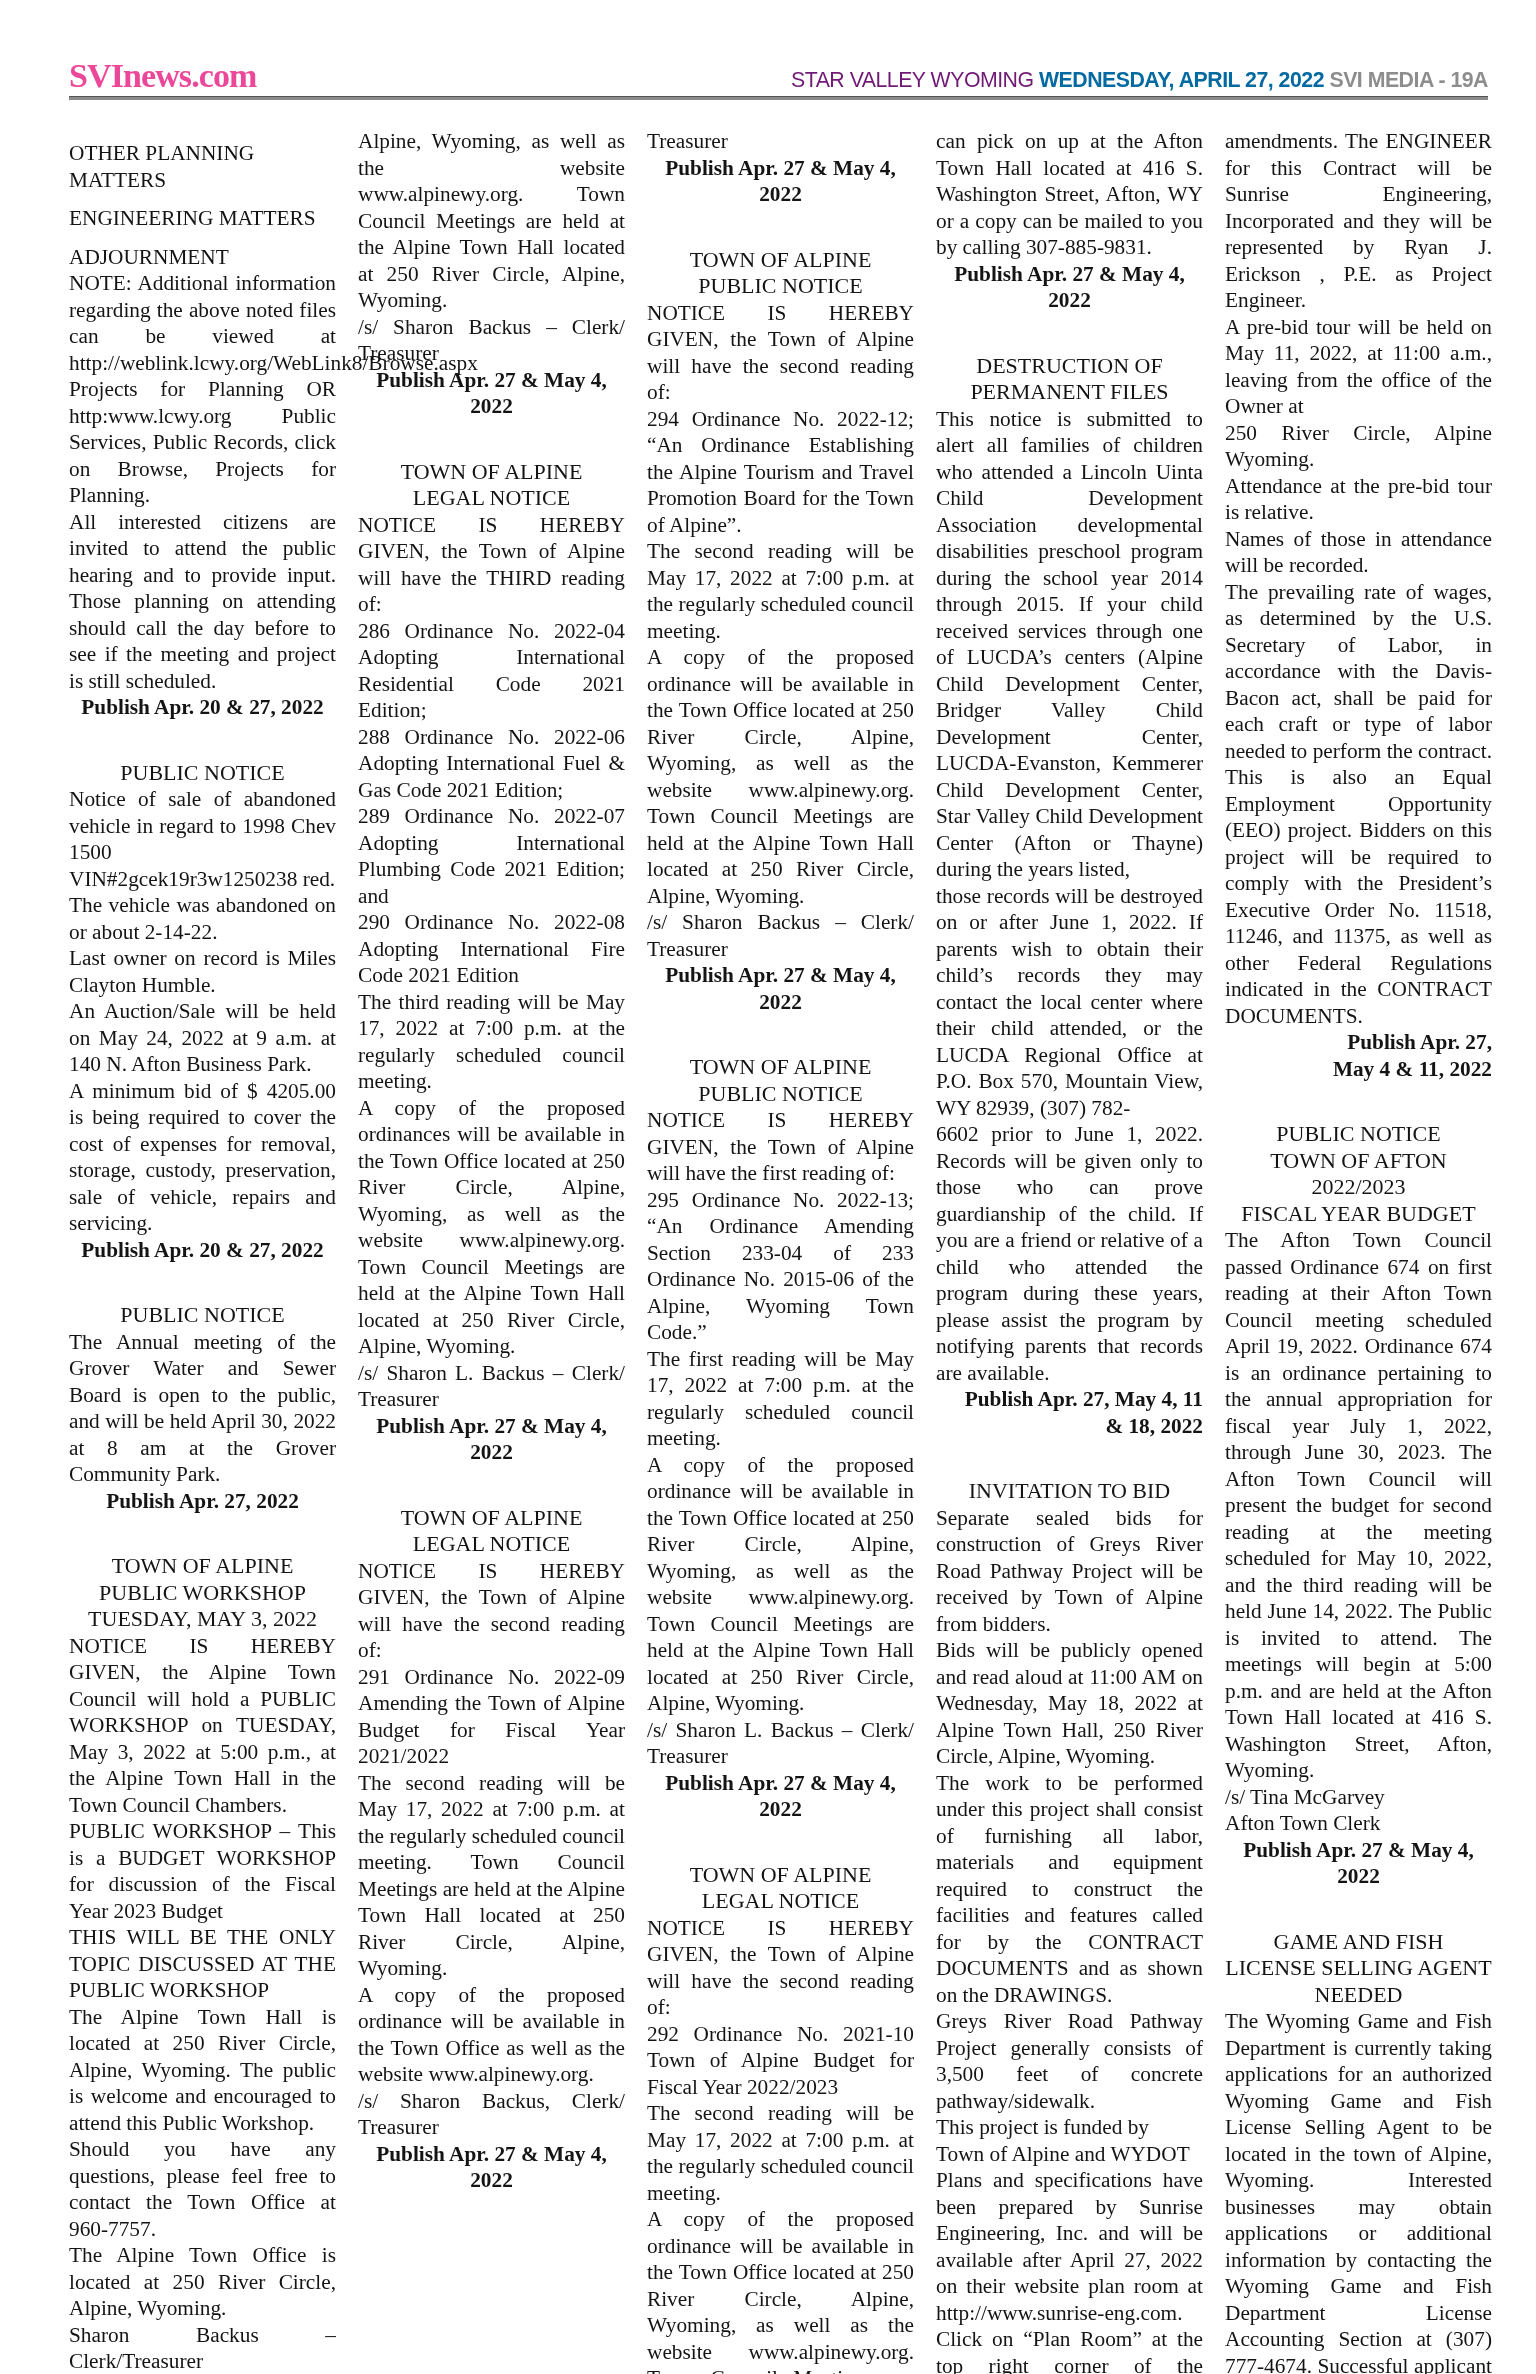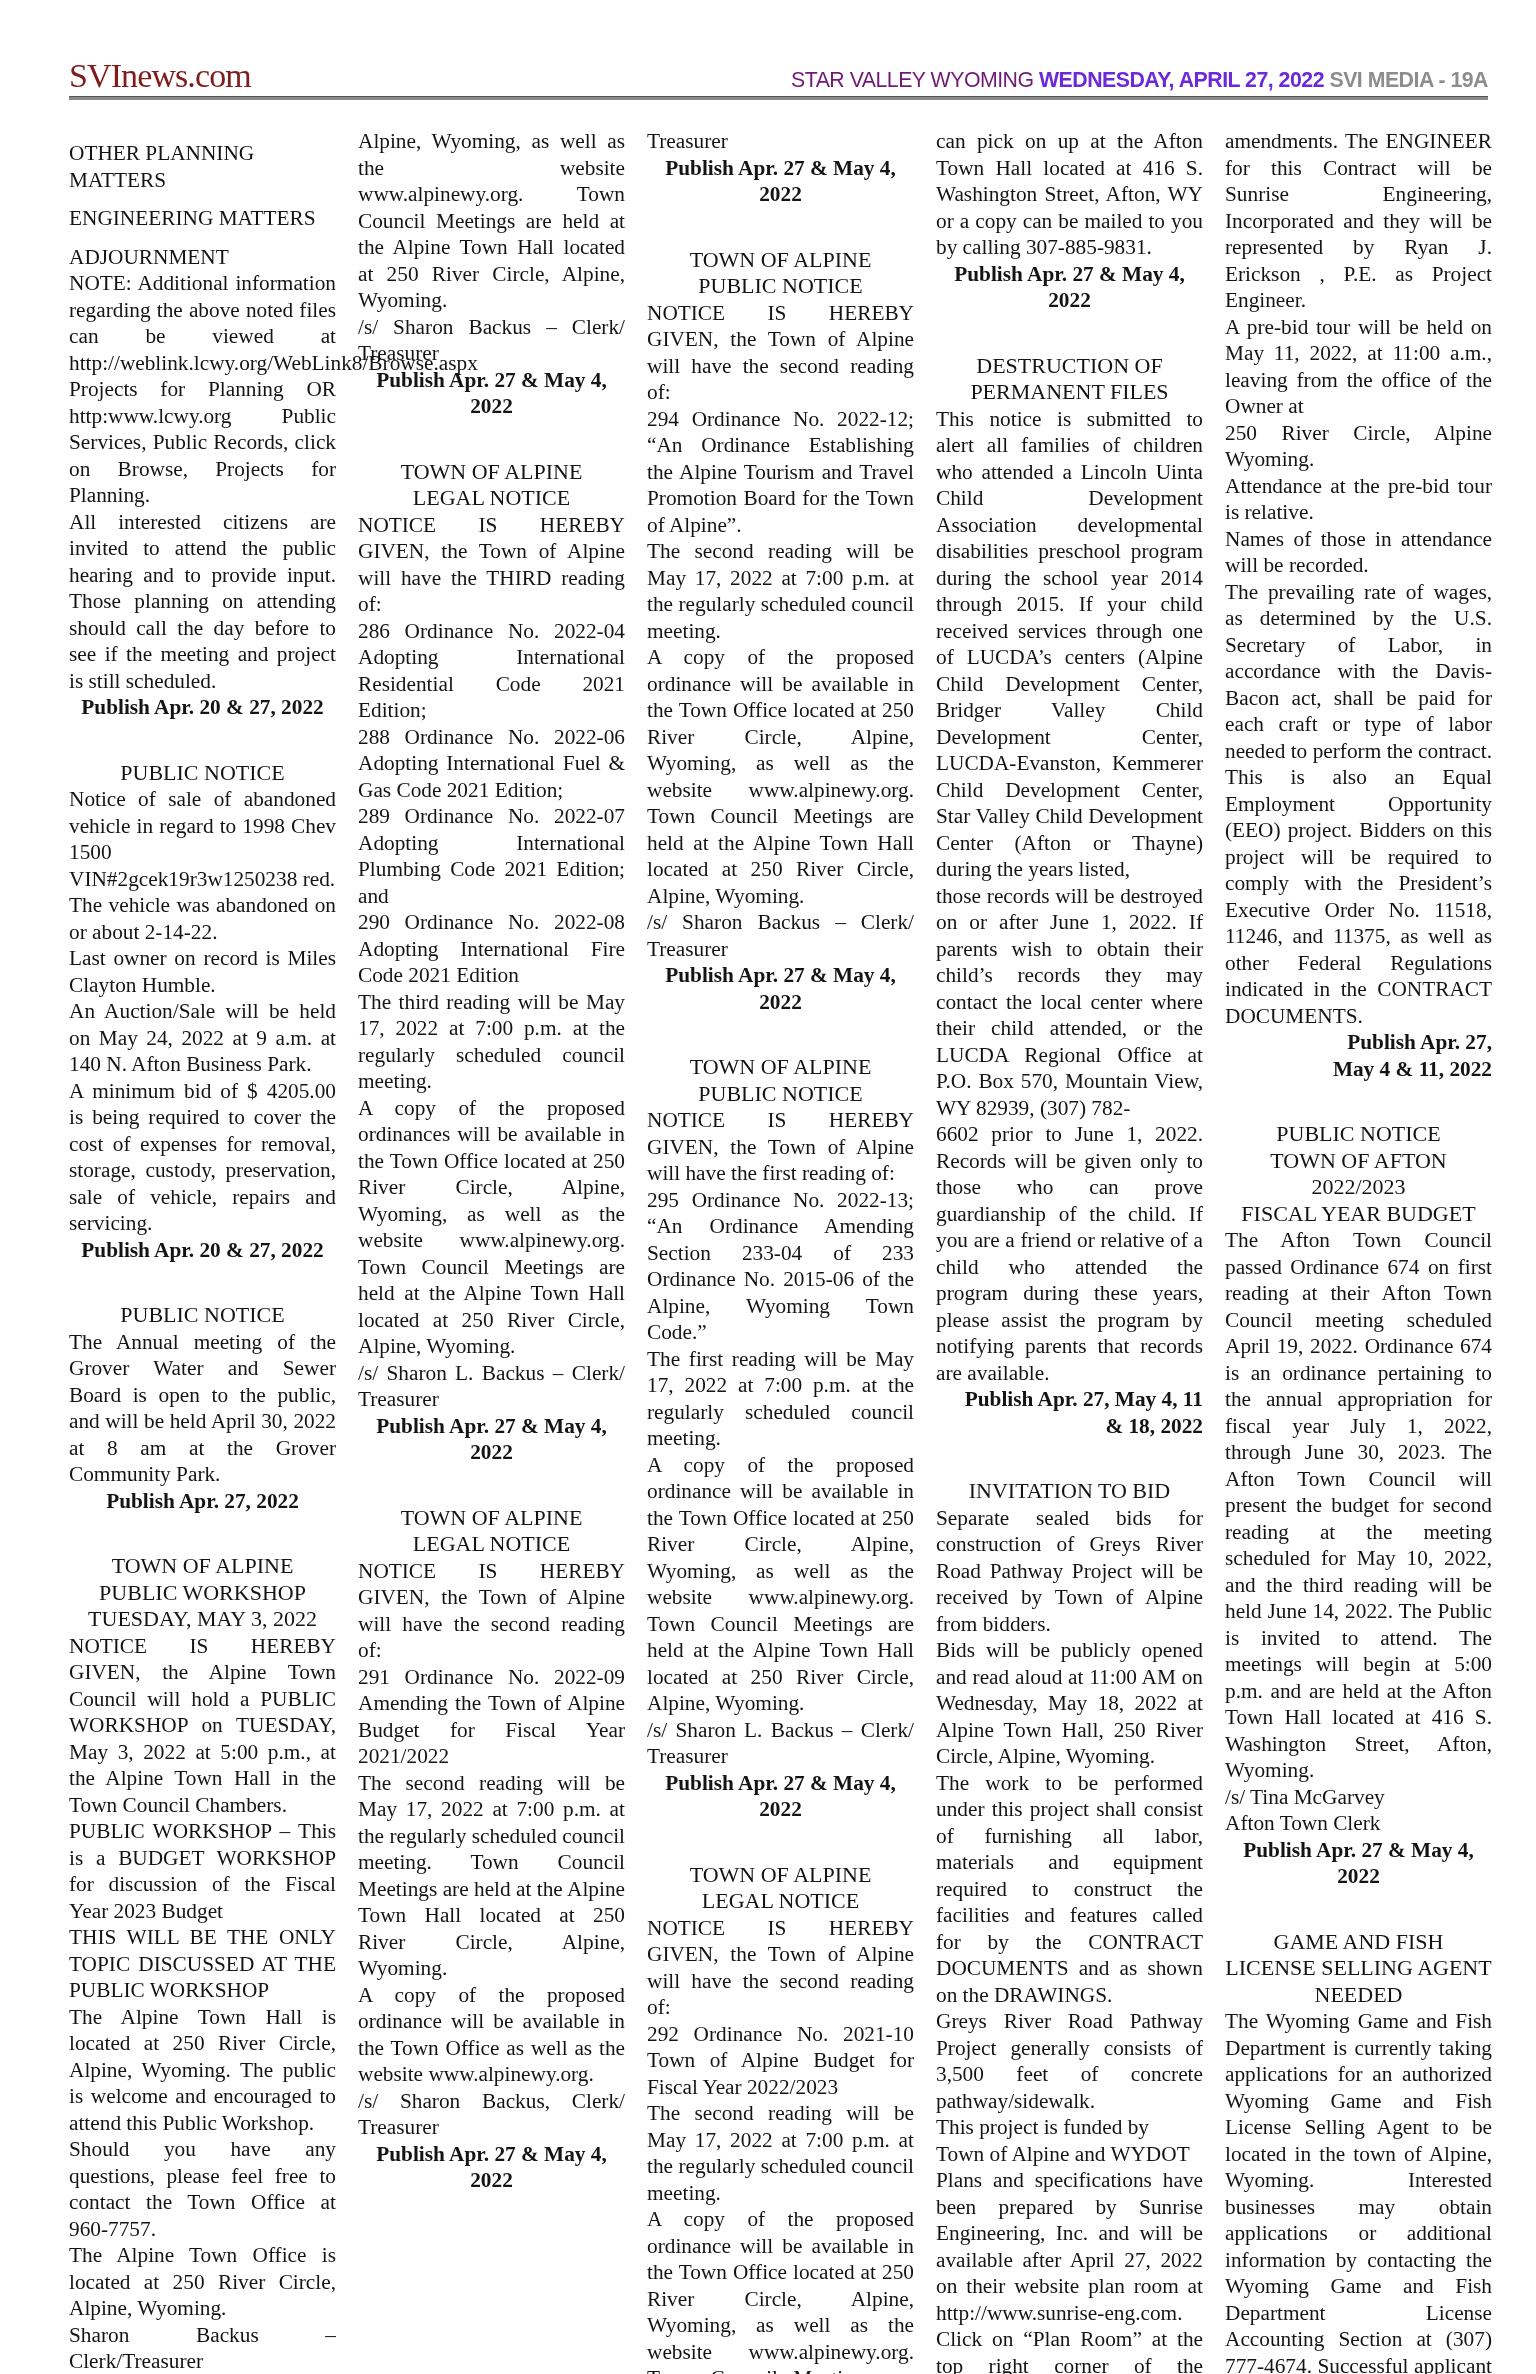--- a/index.html
+++ b/index.html
@@ -19,36 +19,36 @@
     left: 69px;
     right: 48px;
     top: 45px;
     height: 48px;
     display: flex;
     justify-content: space-between;
     align-items: flex-end;
   }
   .masthead {
     font-family: "Liberation Serif", serif;
-    font-weight: normal;
+    font-weight: bold;
     font-size: 34px;
     letter-spacing: -0.9px;
-    color: #7f1d1d;
+    color: #ec4899;
     line-height: 1;
   }
   .header-right {
     font-family: "Liberation Sans", sans-serif;
     font-size: 21.3px;
     letter-spacing: -0.5px;
     line-height: 1;
     white-space: nowrap;
     padding-bottom: 1.9px;
   }
   .header-right .pub-name { color: #701a75; font-weight: normal; }
-  .header-right .pub-date { color: #6d28d9; font-weight: bold; text-align: center; }
+  .header-right .pub-date { color: #0369a1; font-weight: bold; text-align: center; }
   .header-right .pub-edition { color: #8d8d8d; font-weight: bold; }
   .header-rule {
     position: absolute;
     left: 69px;
     right: 48px;
     top: 96px;
     height: 3.7px;
     background: #8a8a8a;
     border-top: 0.9px solid #555555;
   }

